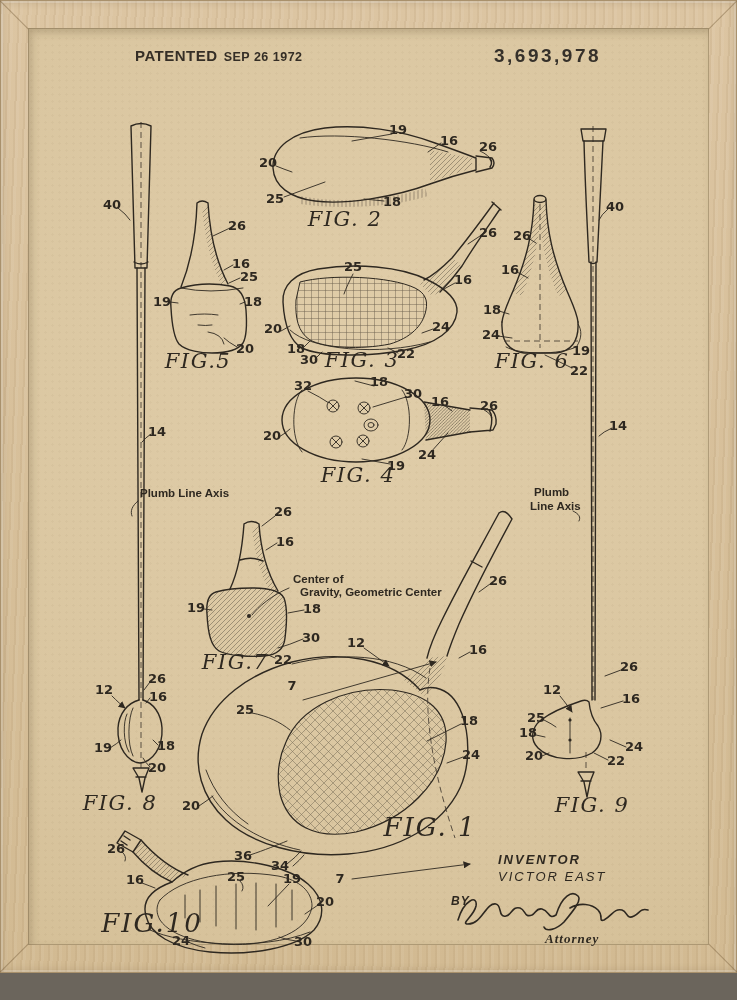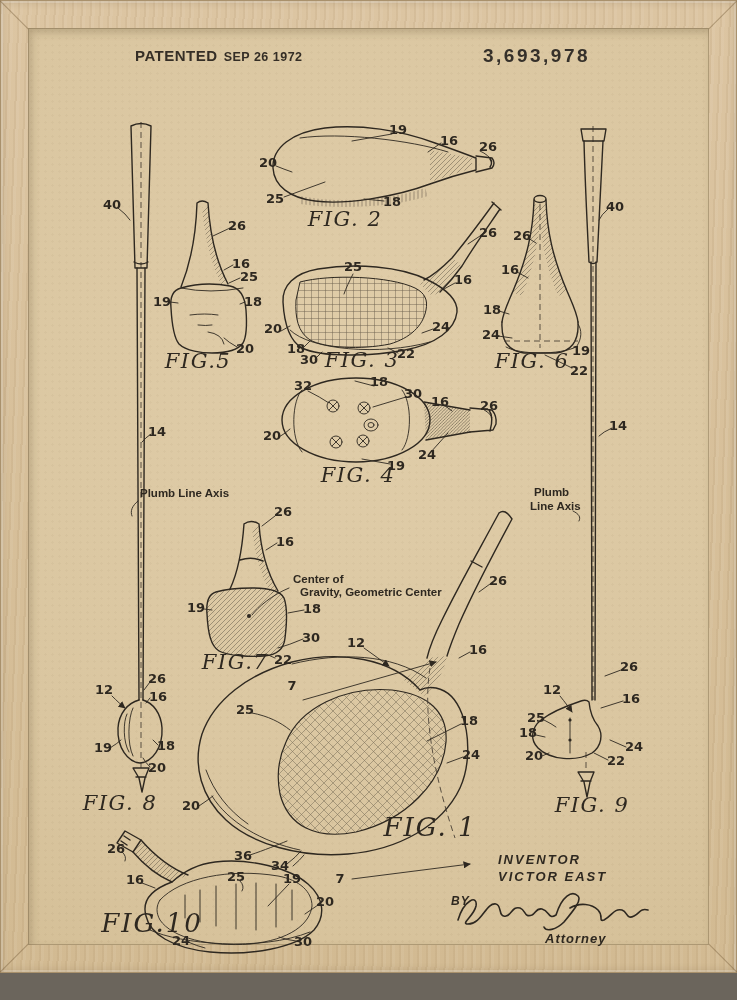--- a/index.html
+++ b/index.html
@@ -27,26 +27,26 @@
   .ld{fill:none;stroke:#2e2820;stroke-width:.9;stroke-linecap:round;}
   .dash{fill:none;stroke:#4a4136;stroke-width:.9;stroke-dasharray:6 4;}
   .num{font:700 13px "DejaVu Sans", sans-serif;fill:#2e2820;}
   .figlab{font:italic 21px "DejaVu Serif", serif;letter-spacing:1.5px;fill:#2e2820;}
   .figbig{font:italic 26px "DejaVu Serif", serif;letter-spacing:2px;fill:#2e2820;}
   .ann{font:700 11.5px "Liberation Sans", sans-serif;fill:#2e2820;}
   
   .hdr{position:absolute;top:47px;left:135px;color:#352e26;white-space:nowrap;}
   .hdr .pt{font-size:15px;font-weight:700;letter-spacing:.5px;}
   .hdr .dt{font-size:12.5px;font-weight:700;margin-left:6px;letter-spacing:.5px;}
-  .patnum{position:absolute;top:45px;left:483px;font-size:19px;font-weight:600;letter-spacing:2.5px;color:#35302a;}
+  .patnum{position:absolute;top:45px;left:494px;font-size:19px;font-weight:600;letter-spacing:2.5px;color:#35302a;}
   .invblock{position:absolute;left:498px;top:852px;width:165px;text-align:left;color:#2e2820;font-style:italic;}
   .invblock .l1{font-size:13px;font-weight:600;letter-spacing:2px;}
-  .invblock .l2{font-size:13px;font-weight:700;letter-spacing:2px;margin-top:2px;}
+  .invblock .l2{font-size:13px;font-weight:400;letter-spacing:2px;margin-top:2px;}
   .bylab{position:absolute;left:436px;top:894px;font-size:12px;font-weight:600;font-style:italic;color:#2e2820;letter-spacing:1px;margin-left:15px;}
-  .attlab{position:absolute;left:545px;top:931px;font-size:13px;font-weight:600;font-style:italic;color:#2e2820;letter-spacing:1px;}
+  .attlab{position:absolute;left:545px;top:931px;font-size:13px;font-weight:600;font-style:italic;color:#2e2820;letter-spacing:1px;font-family:Liberation Serif, serif;}
   .sig{position:absolute;left:448px;top:880px;}
 </style>
 </head>
 <body>
 
 <div class="poster">
   <div class="miter m1"></div>
   <div class="miter m2"></div>
   <div class="miter m3"></div>
   <div class="miter m4"></div>

